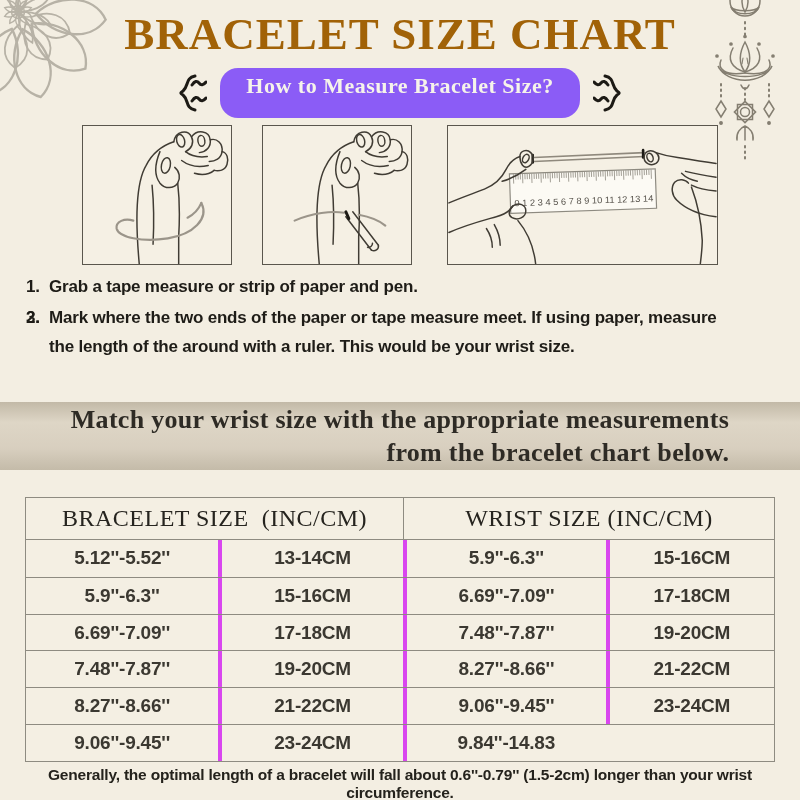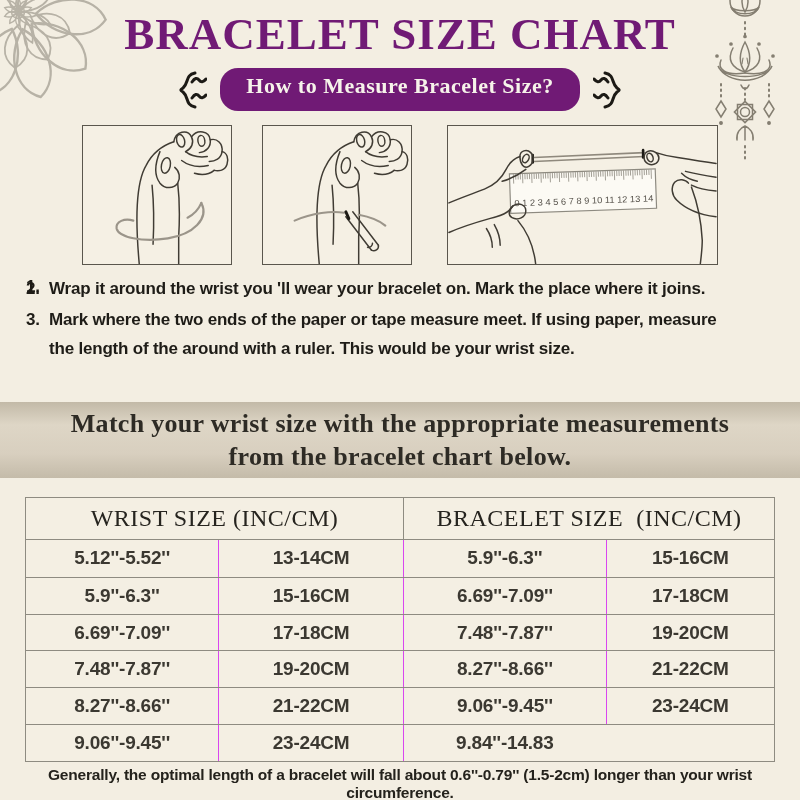--- a/index.html
+++ b/index.html
@@ -11,70 +11,70 @@
   .page{position:relative;width:800px;height:800px;background:#f3eee2;overflow:hidden;}
 
   
   .mandala{position:absolute;left:-4px;top:-6px;overflow:visible;}
   .lotus-chain{position:absolute;left:703px;top:0;overflow:visible;}
 
   
   .title{
     position:absolute;top:10px;left:0;right:0;margin:0;text-align:center;
     font:700 45px/1.1 "Liberation Serif","DejaVu Serif",serif;
-    color:#701a75;letter-spacing:1px;
+    color:#a16207;letter-spacing:1px;
   }
 
   
   .badge-row{position:absolute;top:68px;left:0;right:0;display:flex;justify-content:center;align-items:center;gap:13px;}
   .badge{
-    background:#701a75;color:#f6f3ea;border-radius:18px;padding:5px 26px 12px;
+    background:#8b5cf6;color:#f6f3ea;border-radius:18px;padding:5px 26px 19px;
     font:700 22px/1.2 "Liberation Serif","DejaVu Serif",serif;letter-spacing:.5px;
   }
   .squig{display:block;}
 
   
   .box{position:absolute;top:125px;height:140px;border:1px solid #5a564d;background:#f5f0e4;box-sizing:border-box;}
   .box svg{display:block;width:100%;height:100%;}
   #box1{left:82px;width:150px;}
   #box2{left:262px;width:150px;}
   #box3{left:447px;width:271px;}
 
   
   .steps{position:absolute;top:272px;left:26px;width:764px;color:#1e1c17;}
   .step{position:relative;padding-left:23px;font:700 17px/29px "Liberation Sans","DejaVu Sans",sans-serif;letter-spacing:-.2px;margin:0 0 2px;}
   .step-num{position:absolute;left:0;top:0;}
   .step-text{white-space:pre-line;}
 
   
   .banner{
-    position:absolute;top:402px;left:0;width:800px;height:76px;
+    position:absolute;top:402px;left:0;width:800px;height:68px;
     background:linear-gradient(180deg,#c2b9a7 0%,#ded6c6 30%,#d8cfbf 68%,#c4bba9 100%);
-    display:flex;align-items:center;justify-content:center;text-align:center;
+    display:flex;align-items:center;justify-content:center;text-align:right;
   }
   .banner-text{
     font:700 26px/33px "Liberation Serif","DejaVu Serif",serif;
     color:#2e2b25;letter-spacing:.3px;white-space:pre-line;
   }
 
   
   .size-table{
     position:absolute;left:25px;top:497px;width:750px;height:265px;
     border:1px solid #8e8b81;box-sizing:border-box;background:#f4efe3;
   }
   .thead{display:grid;grid-template-columns:50.4% 49.6%;height:42px;border-bottom:1px solid #8e8b81;box-sizing:border-box;}
   .th{display:flex;align-items:center;justify-content:center;
       font:400 24px "Liberation Serif","DejaVu Serif",serif;color:#26241f;letter-spacing:.5px;}
   .th + .th{border-left:1px solid #8e8b81;}
   .tbody{display:grid;grid-auto-rows:1fr;height:221px;}
   .trow{display:grid;grid-template-columns:25.7% 24.7% 27.1% 22.5%;}
   .trow + .trow{border-top:1px solid #8e8b81;}
   .tcell{display:flex;align-items:center;justify-content:center;
          font:700 19px "Liberation Sans","DejaVu Sans",sans-serif;color:#3b3831;letter-spacing:-.2px;}
-  .tcell + .tcell{border-left:1px solid #d946ef;}
+  .tcell + .tcell{border-left:4px solid #d946ef;}
 
   
   .footer{
     position:absolute;left:0;right:0;top:766px;text-align:center;
     font:700 15.5px "Liberation Sans","DejaVu Sans",sans-serif;color:#24221c;letter-spacing:-.2px;
   }
 </style>
 </head>
 <body>
 
@@ -261,41 +261,41 @@
         <path d="M271,92 C254,90 240,84 231,75 C226,70 225,62 229,57 C233,53 240,54 243,58"></path>
         <path d="M246,62 C252,78 256,96 257,116 C257,124 256,132 255,140"></path>
         <path d="M236,48 C240,52 246,55 252,56"></path>
       </g>
     </svg>
   </div>
 
   <div class="steps">
     <div class="step">
       <span class="step-num">1.</span>
+      <span class="step-text">Grab a tape measure or strip of paper and pen.</span>
     </div>
     <div class="step">
       <span class="step-num">2.</span>
-      <span class="step-text">Wrap it around the wrist you 'll wear your bracelet on. Mark the place where it joins.</span>
     </div>
     <div class="step">
       <span class="step-num">3.</span>
       <span class="step-text">Mark where the two ends of the paper or tape measure meet. If using paper, measure
 the length of the around with a ruler. This would be your wrist size.</span>
     </div>
   </div>
 
   <div class="banner">
     <div class="banner-text">Match your wrist size with the appropriate measurements
 from the bracelet chart below.</div>
   </div>
 
   <div class="size-table">
     <div class="thead">
+      <div class="th">BRACELET SIZE &nbsp;(INC/CM)</div>
       <div class="th">WRIST SIZE (INC/CM)</div>
-      <div class="th">BRACELET SIZE &nbsp;(INC/CM)</div>
     </div>
     <div class="tbody">
         <div class="trow">
           <div class="tcell">5.12''-5.52''</div>
           <div class="tcell">13-14CM</div>
           <div class="tcell">5.9''-6.3''</div>
           <div class="tcell">15-16CM</div>
         </div>
         <div class="trow">
           <div class="tcell">5.9''-6.3''</div>

